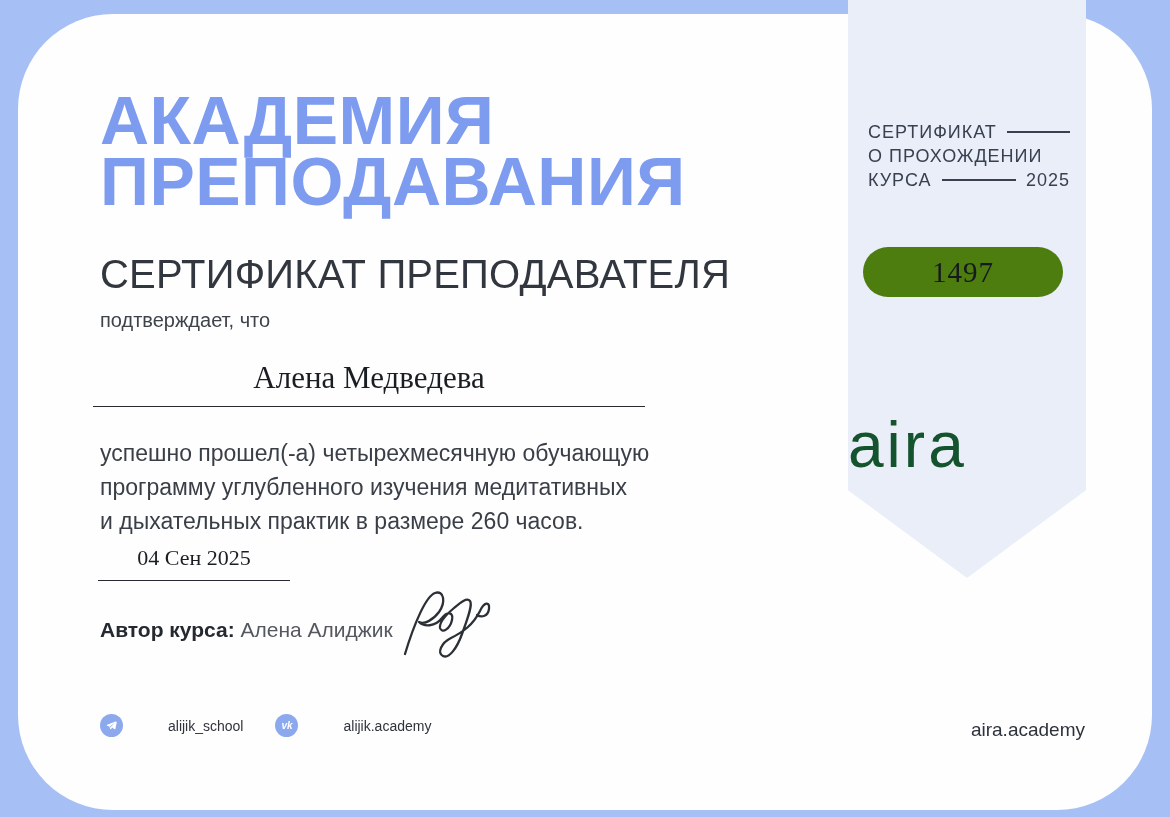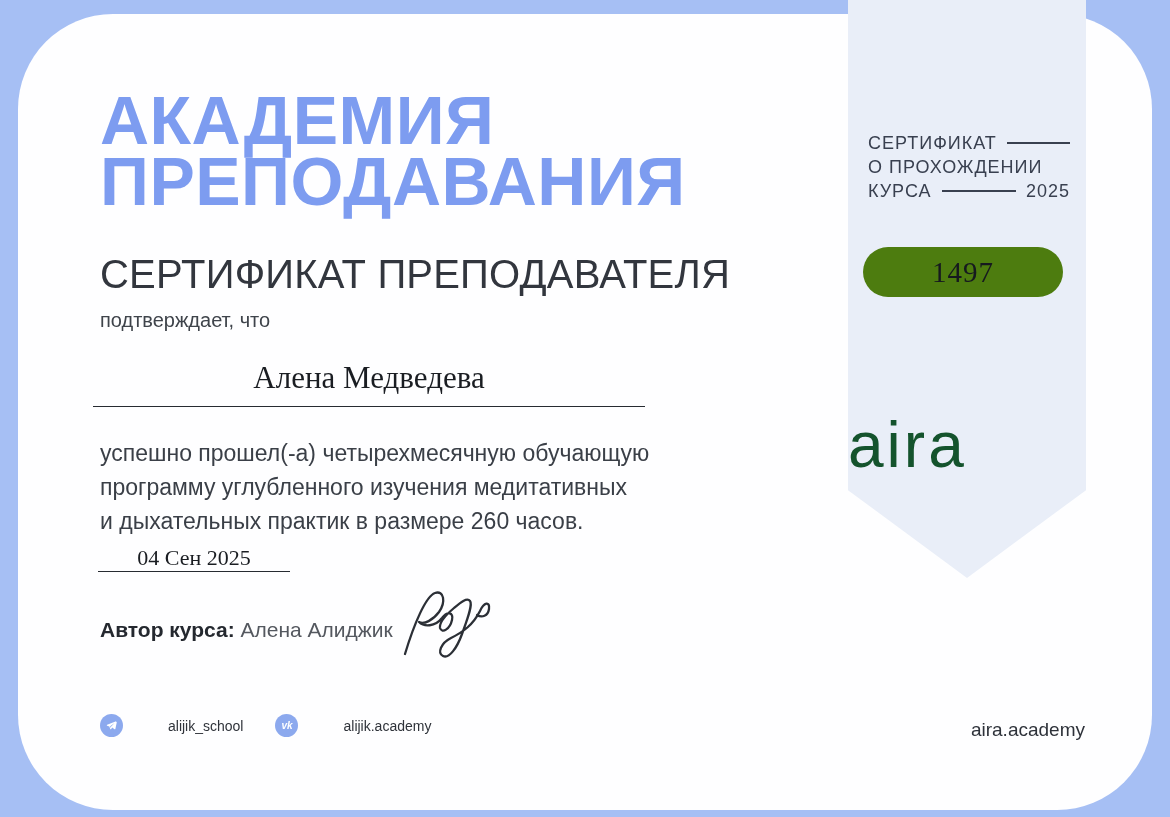--- a/index.html
+++ b/index.html
@@ -67,20 +67,21 @@
     line-height: 34px;
     color: #3A3F47;
     white-space: pre-line;
   }
 
   .date-block {
     position: absolute;
     left: 98px; top: 545px;
     width: 192px;
     text-align: center;
+    padding-bottom: 9px;
     border-bottom: 1.5px solid #272B31;
     font-family: "Liberation Serif", serif;
     font-size: 22px;
     color: #1A1D22;
   }
 
   .author-line {
     position: absolute;
     left: 100px; top: 618px;
     font-size: 21px;
@@ -98,21 +99,21 @@
   .ribbon {
     position: absolute;
     left: 848px; top: 0;
     width: 238px; height: 578px;
     background: #E9EEF8;
     clip-path: polygon(0 0, 100% 0, 100% 84.8%, 50% 100%, 0 84.8%);
   }
 
   .ribbon-head {
     position: absolute;
-    left: 20px; right: 16px; top: 131px;
+    left: 20px; right: 16px; top: 120px;
     color: #394050;
     font-size: 18px;
     font-weight: 500;
     letter-spacing: 1px;
   }
   .ribbon-row {
     display: flex;
     align-items: center;
     height: 24px;
     white-space: nowrap;

